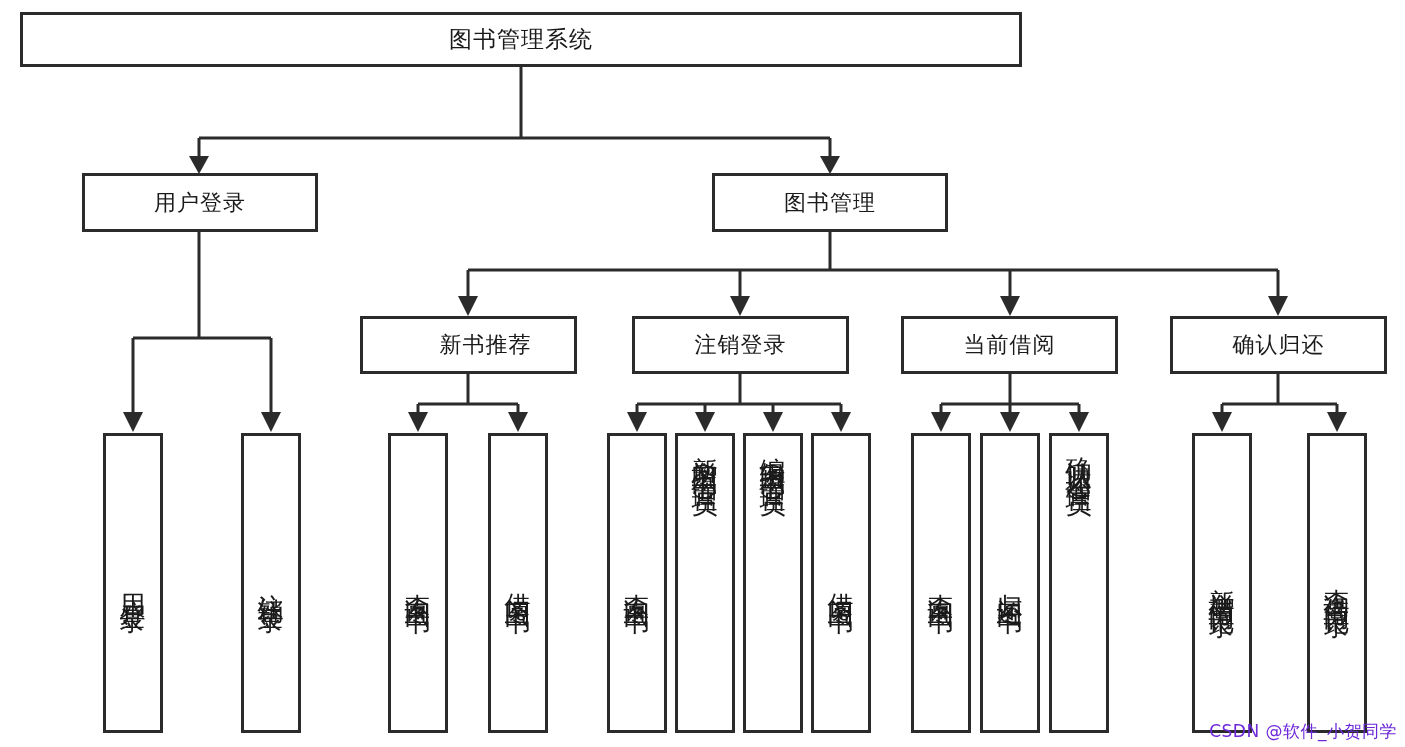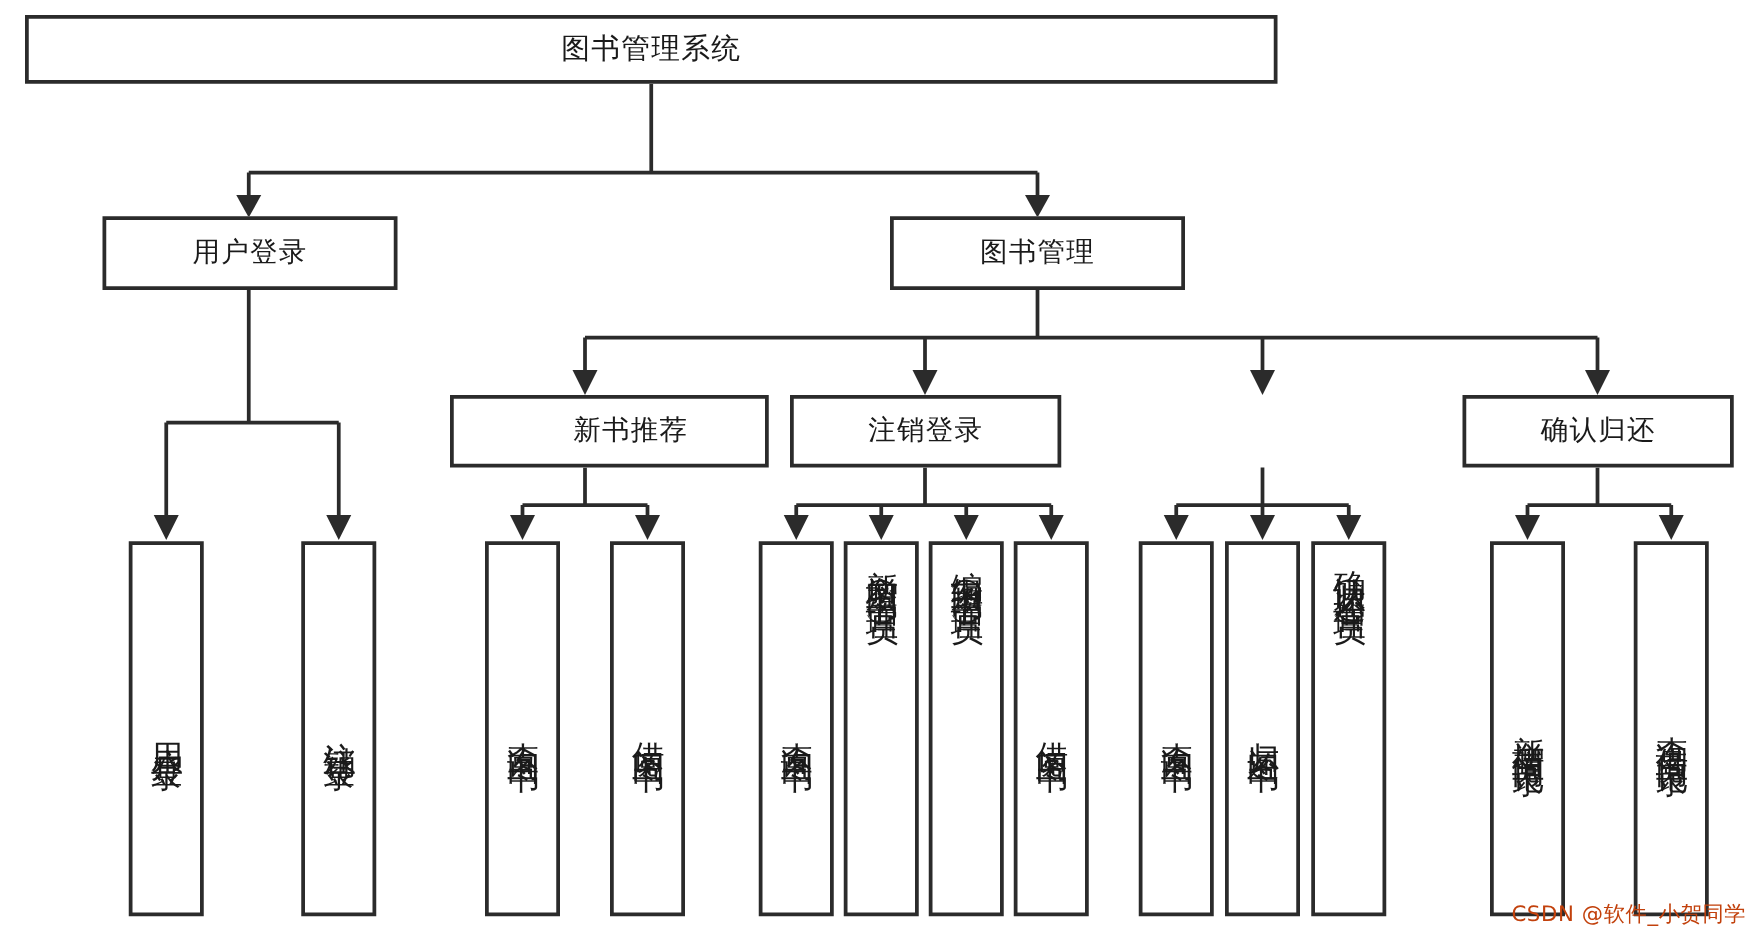--- a/index.html
+++ b/index.html
@@ -47,21 +47,21 @@
     display:block;
   }
   
   .node.vert.center{ align-items:center; }
   .node.vert.top{ align-items:flex-start; }
 
   .watermark{
     position:absolute;
     right:8px;bottom:4px;
     font-size:17px;
-    color:#c2410c;
+    color:#6d28d9;
     white-space:nowrap;
     letter-spacing:0.5px;
     z-index:5;
   }
   svg.links{
     position:absolute;left:0;top:0;width:1405px;height:747px;
     pointer-events:none;
   }
   svg.links path, svg.links line{
     stroke:#2b2b2b;stroke-width:3;fill:none;
@@ -143,28 +143,31 @@
   </div>
 
   <div class="node horiz" style="left:82px;top:173px;width:236px;height:59px;">
     <span>用户登录</span>
   </div>
 
   <div class="node horiz" style="left:712px;top:173px;width:236px;height:59px;">
     <span>图书管理</span>
   </div>
 
-  <div class="node horiz" style="left:360px;top:316px;width:255px;height:58px;padding-left:34px;">
+  <div class="node horiz" style="left:360px;top:316px;width:217px;height:58px;padding-left:34px;">
     <span>新书推荐</span>
   </div>
 
   <div class="node horiz" style="left:632px;top:316px;width:217px;height:58px;">
     <span>注销登录</span>
   </div>
 
+  <div class="node horiz" style="left:901px;top:316px;width:217px;height:58px;">
+    <span>当前借阅</span>
+  </div>
 
   <div class="node horiz" style="left:1170px;top:316px;width:217px;height:58px;">
     <span>确认归还</span>
   </div>
 
   <div class="node vert center" style="left:103px;top:433px;width:60px;height:300px;">
     <span class="vtext">用户登录</span>
   </div>
 
   <div class="node vert center" style="left:241px;top:433px;width:60px;height:300px;">

